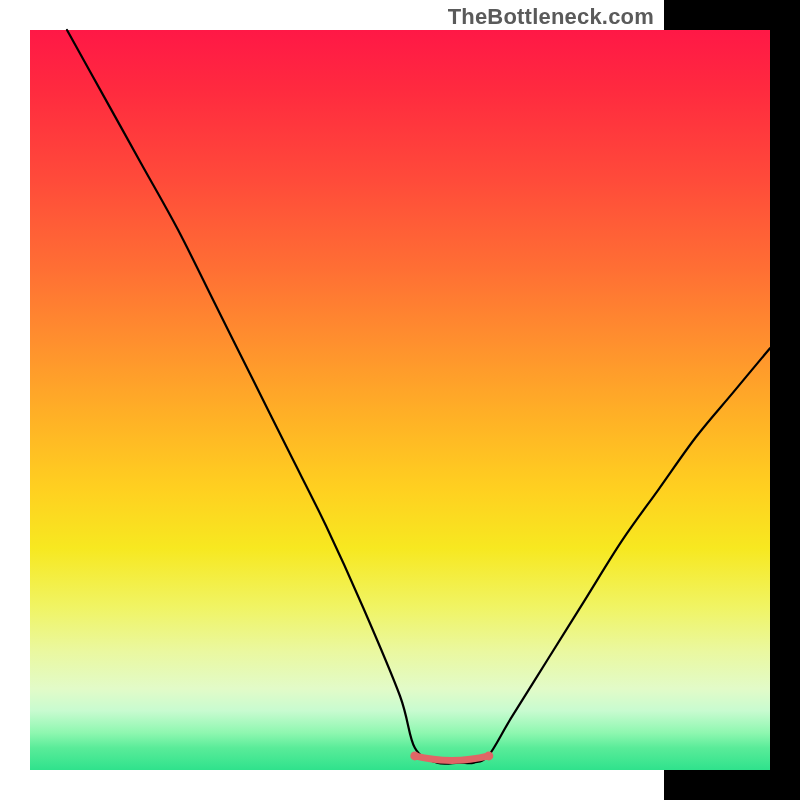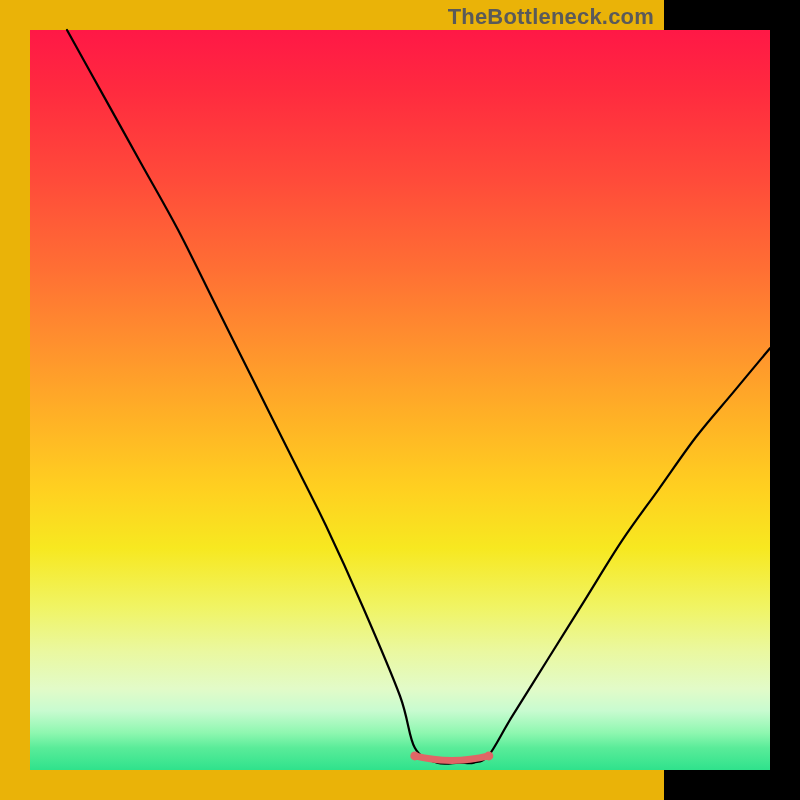--- a/index.html
+++ b/index.html
@@ -8,21 +8,21 @@
     width: 800px;
     height: 800px;
     background: #000;
     overflow: hidden;
     font-family: Arial, Helvetica, sans-serif;
   }
   .frame {
     position: relative;
     width: 664px;
     height: 800px;
-    background: #eab308;
+    background: #ffffff;
   }
   .plot-area {
     position: absolute;
     left: 30px;
     top: 30px;
     width: 740px;
     height: 740px;
     
     background: linear-gradient(
       to bottom,

